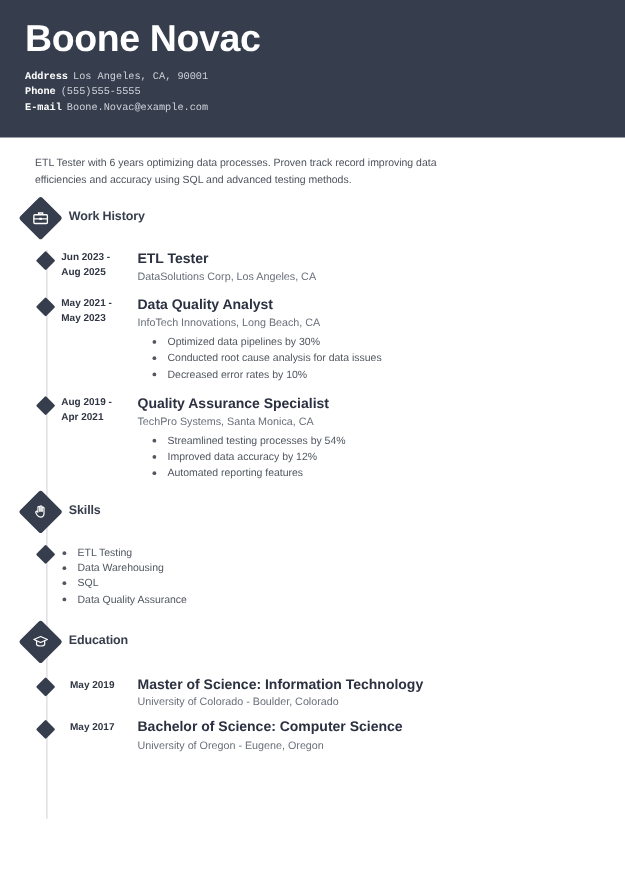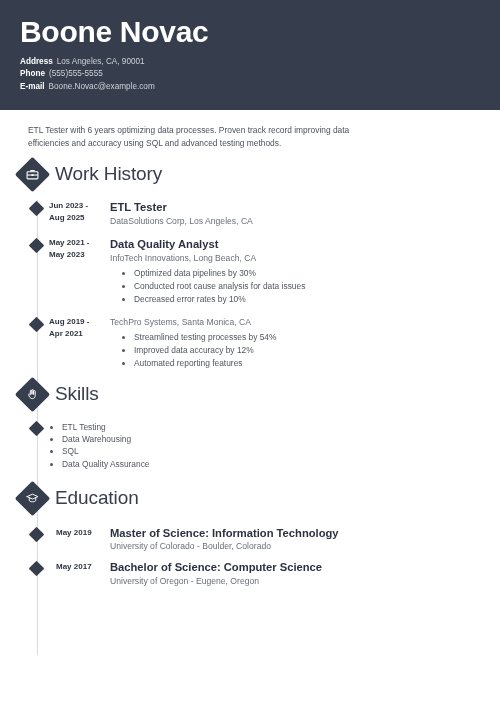--- a/index.html
+++ b/index.html
@@ -36,20 +36,21 @@
     font-size: 30px;
     font-weight: bold;
     letter-spacing: -0.3px;
     line-height: 36px;
     margin: 0 0 6px 0;
   }
   .contact-list {
     margin: 0;
     padding: 0;
     list-style: none;
+    font-family: Liberation Mono, monospace;
   }
   .contact-row {
     font-size: 8.2px;
     line-height: 12.4px;
     color: #d7dae0;
     white-space: nowrap;
   }
   .contact-label {
     font-weight: bold;
     color: #ffffff;
@@ -106,22 +107,22 @@
     height: 25px;
     transform: rotate(-45deg);
     display: flex;
     align-items: center;
     justify-content: center;
   }
   .section-title {
     position: absolute;
     left: 55px;
     top: 0px;
-    font-size: 19px;
-    font-weight: normal;
+    font-size: 10px;
+    font-weight: bold;
     color: #363d4c;
     letter-spacing: -0.1px;
     line-height: 28px;
   }
 
   
   .entry {
     position: relative;
     padding-left: 75px;
     padding-right: 30px;
@@ -303,20 +304,21 @@
 
       <div class="work-spacer"></div>
 
       <div class="entry">
         <div class="entry-dot"></div>
         <div class="entry-dates">
           <div>Aug 2019 -</div>
           <div>Apr 2021</div>
         </div>
         <div class="entry-main">
+          <div class="entry-title">Quality Assurance Specialist</div>
           <div class="entry-sub">TechPro Systems, Santa Monica, CA</div>
           <ul class="bullets">
             <li>Streamlined testing processes by 54%</li>
             <li>Improved data accuracy by 12%</li>
             <li>Automated reporting features</li>
           </ul>
         </div>
       </div>
     </div>
 

